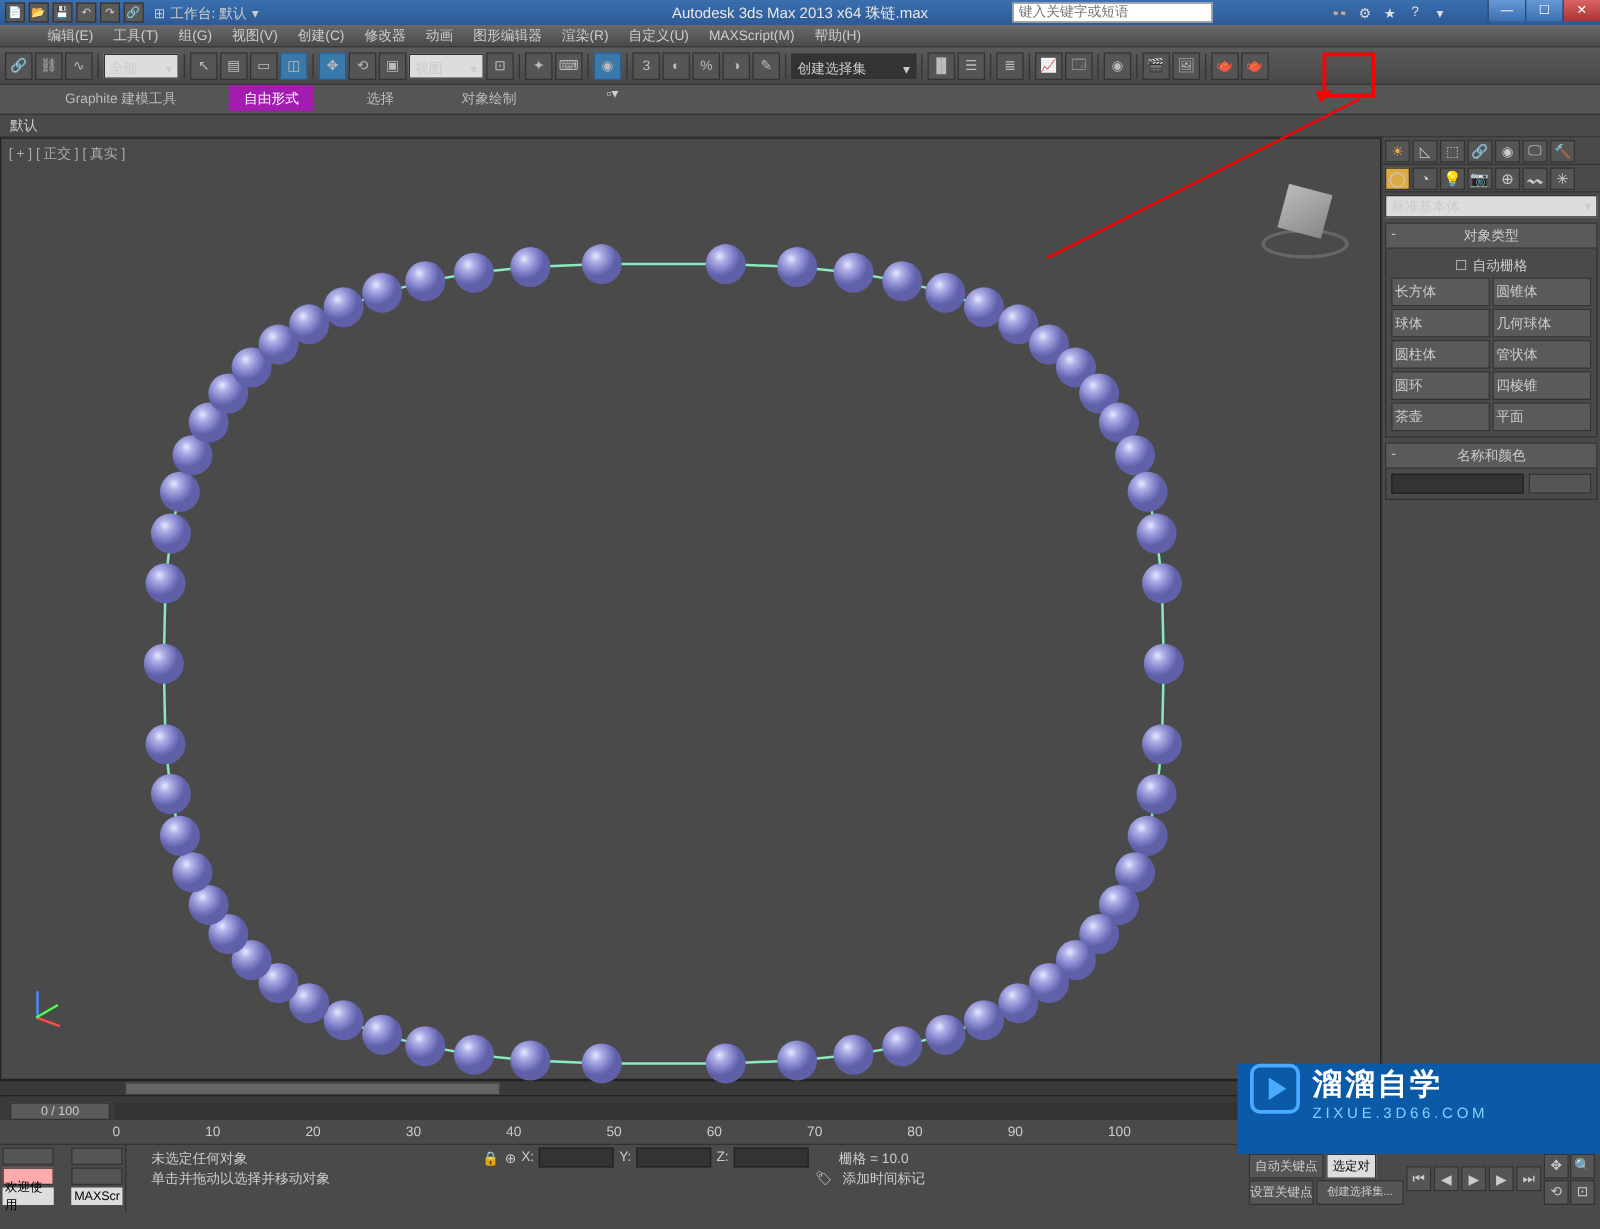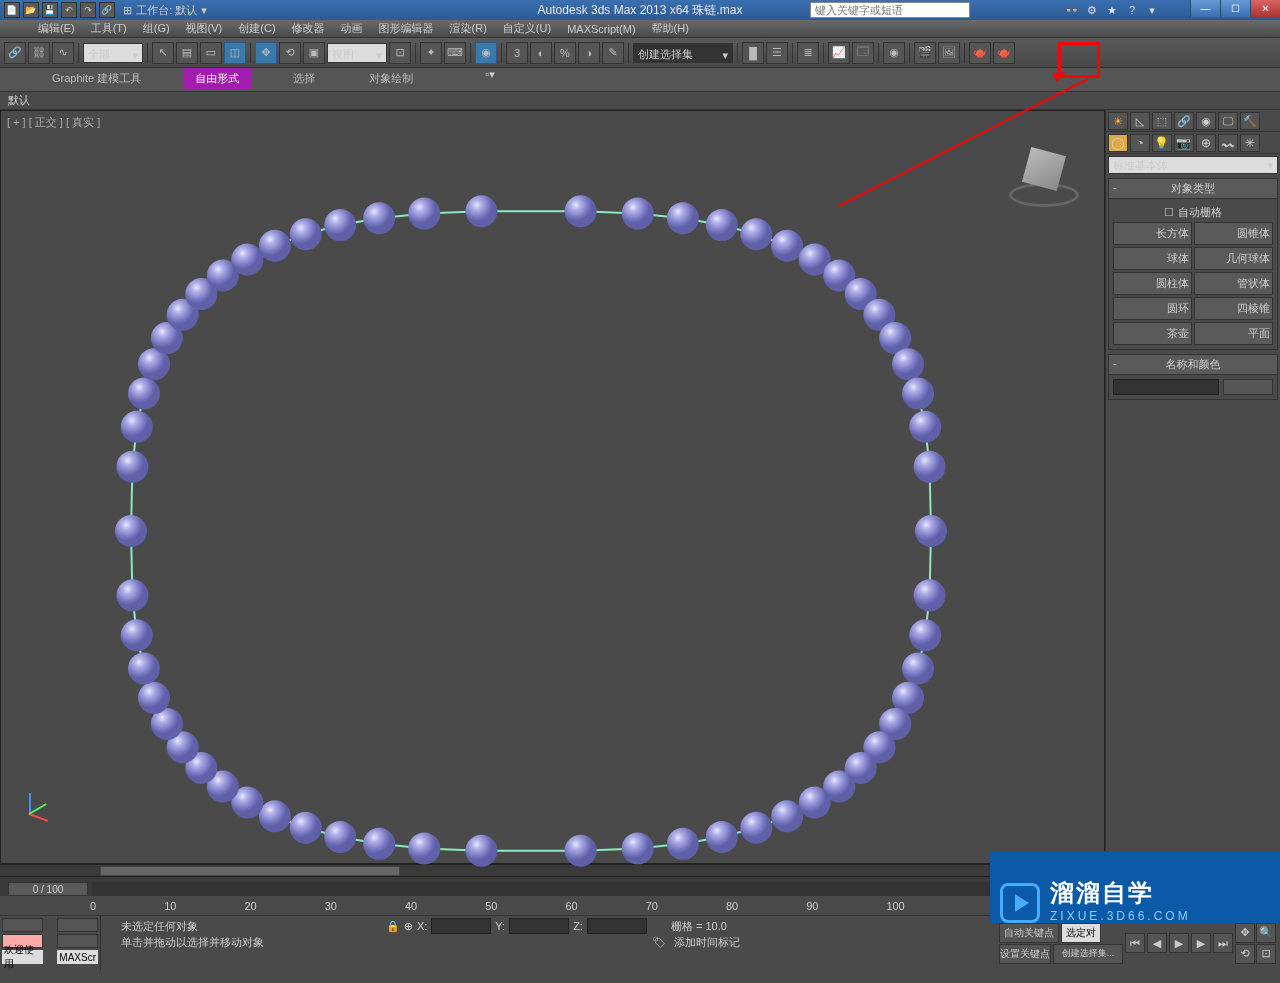--- a/index.html
+++ b/index.html
@@ -45,41 +45,41 @@
 .cp-icons2{height:22px;display:flex;gap:2px;padding:2px;border-bottom:1px solid #333}
 .cp-icons2 div{width:20px;height:18px;display:flex;align-items:center;justify-content:center;background:#555;border:1px solid #333;font-size:12px}
 .cp-icons2 div.active{background:#ddaa44}
 .cp-combo{margin:2px;height:18px;background:#ddd;border:1px solid #333;color:#000;padding:0 4px;display:flex;align-items:center;justify-content:space-between}
 .cp-rollout{margin:2px}
 .cp-header{background:#5a5a5a;border:1px solid #333;text-align:center;padding:2px;position:relative}
 .cp-header .minus{position:absolute;left:4px}
 .cp-body{border:1px solid #333;border-top:none;padding:4px}
 .cp-check{display:flex;align-items:center;justify-content:center;gap:4px;padding:2px}
 .cp-grid{display:grid;grid-template-columns:1fr 1fr;gap:2px}
-.cp-btn{background:#5a5a5a;border:1px solid #333;text-align:right;padding:3px 2px;font-size:11px}
+.cp-btn{background:#5a5a5a;border:1px solid #333;text-align:left;padding:3px 2px;font-size:11px}
 .cp-swatch{width:50px;height:16px;background:#555;border:1px solid #333;margin-left:auto}
 .timeline{height:20px;background:#3a3a3a;display:flex;align-items:flex-end;border-top:1px solid #222}
 .tl-slider{margin-left:8px;width:80px;height:14px;background:#5a5a5a;border:1px solid #333;display:flex;align-items:center;justify-content:center;font-size:10px}
 .tl-track{flex:1;height:14px;background:#333;margin:0 4px;position:relative}
 .tl-ticks{height:20px;background:#4a4a4a;display:flex;align-items:center;padding-left:90px;gap:68px;color:#aaa;font-size:10px;border-bottom:1px solid #333}
 .status{height:54px;background:#4a4a4a;display:flex}
 .status-left{width:100px;display:flex;flex-direction:column;gap:2px;padding:2px}
 .status-left .row{display:flex;gap:14px;height:14px}
 .status-left .cell{flex:1;background:#555;border:1px solid #333}
 .status-left .label{background:#ddd;color:#000;padding:0 2px;font-size:10px;display:flex;align-items:center}
 .status-mid{flex:1;padding:2px 20px;border-left:1px solid #333}
 .status-mid .line{height:16px;display:flex;align-items:center;gap:8px;font-size:11px;color:#bbb}
 .status-coords{display:flex;gap:4px;align-items:center}
 .status-coords .field{width:60px;height:16px;background:#333;border:1px solid #222;padding:0 4px;display:flex;align-items:center}
 .status-right{display:flex;align-items:center;gap:2px;padding:0 4px}
 .nav-btn{width:20px;height:20px;background:#555;border:1px solid #333;display:flex;align-items:center;justify-content:center}
 .highlight-box{position:absolute;top:42px;left:1058px;width:42px;height:36px;border:3px solid red;z-index:100}
 .arrow-line{position:absolute;top:78px;left:808px;width:280px;height:2px;background:red;transform:rotate(-27deg);transform-origin:right;z-index:100}
 .arrow-head{position:absolute;top:70px;left:1054px;width:0;height:0;border-left:12px solid red;border-top:5px solid transparent;border-bottom:5px solid transparent;transform:rotate(-27deg);z-index:100}
-.watermark{position:absolute;bottom:60px;right:0;width:290px;height:72px;background:#0a5aa8;display:flex;align-items:flex-end;padding:0 10px;gap:10px}
+.watermark{position:absolute;bottom:60px;right:0;width:290px;height:72px;background:#0a5aa8;display:flex;align-items:flex-start;padding:0 10px;gap:10px}
 .watermark .play{width:40px;height:40px;border:3px solid #4aaaff;border-radius:8px;display:flex;align-items:center;justify-content:center}
 .watermark .play::after{content:"";border-left:14px solid #4aaaff;border-top:9px solid transparent;border-bottom:9px solid transparent;margin-left:4px}
 .watermark .txt{display:flex;flex-direction:column}
 .watermark .txt .t1{font-size:24px;color:#fff;font-weight:bold;letter-spacing:2px}
 .watermark .txt .t2{font-size:12px;color:#8accff;letter-spacing:3px}
 .scrollbar-h{height:12px;background:#3a3a3a;border-top:1px solid #222;display:flex}
 .scrollbar-h .thumb{width:300px;height:10px;background:#666;margin:1px 0 0 100px;border:1px solid #444}
 </style>
 </head>
 <body>

